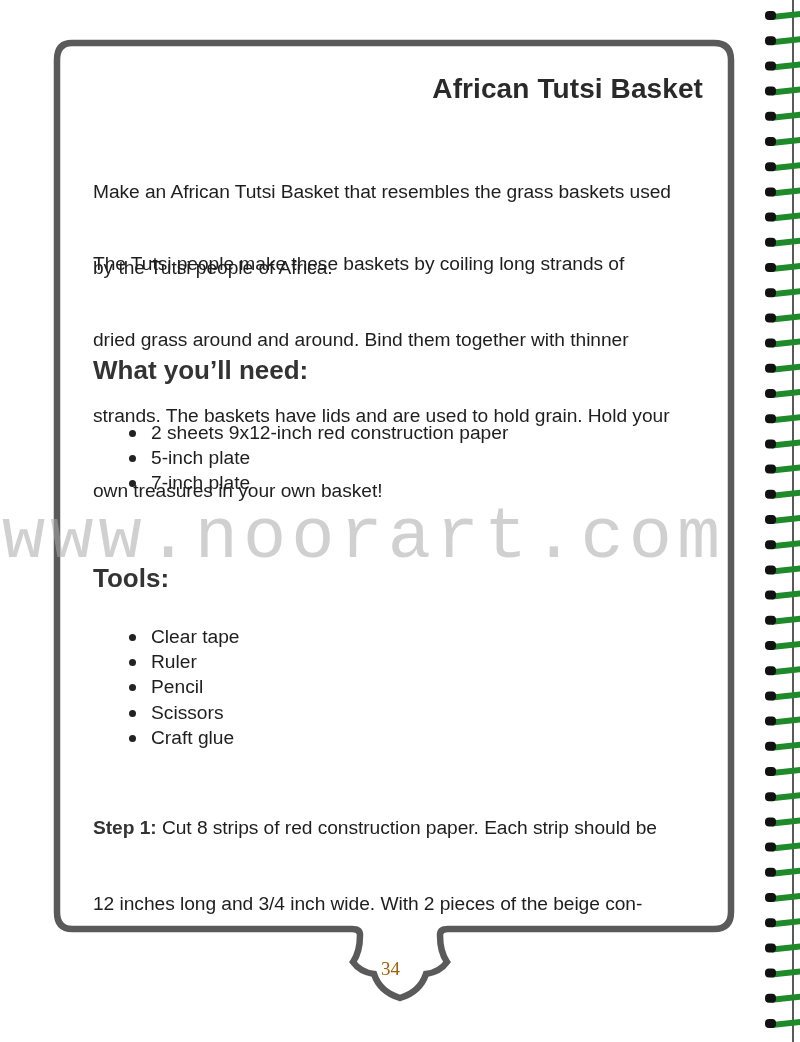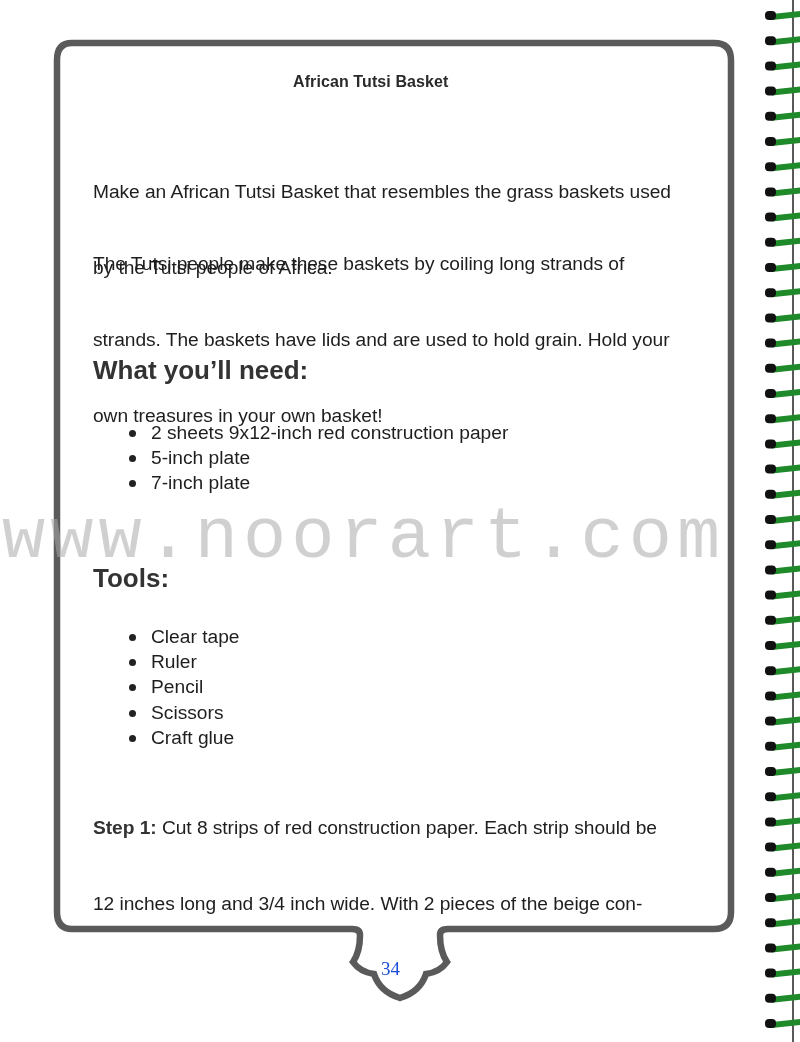--- a/index.html
+++ b/index.html
@@ -6,42 +6,42 @@
     body {
       width: 800px; height: 1042px; position: relative; overflow: hidden;
       background: #ffffff;
       font-family: "Liberation Sans", sans-serif;
       color: #1c1c1c;
     }
     .frame-svg { position: absolute; left: 0; top: 0; width: 800px; height: 1042px; }
     .content { position: absolute; left: 93px; top: 0; width: 640px; }
     .title {
       position: absolute; left: 200px; top: 73px; width: 410px;
-      font-size: 16px; font-weight: bold; color: #2a2a2a; letter-spacing: 0.1px;
-      text-align: left;
+      font-size: 28px; font-weight: bold; color: #2a2a2a; letter-spacing: 0.1px;
+      text-align: right;
     }
     .para {
       position: absolute; left: 0; font-size: 19.2px; line-height: 25.2px;
       white-space: pre; color: #1e1e1e; letter-spacing: -0.05px;
     }
     .heading {
       position: absolute; left: 0; font-size: 26px; font-weight: bold; color: #333;
     }
     .list { position: absolute; left: 24px; margin: 12px; padding: 0; list-style: none; }
     .list li {
       font-size: 19.2px; line-height: 25.2px; position: relative; padding-left: 22px; color: #1e1e1e;
     }
     .list li::before {
       content: ""; position: absolute; left: 0; top: 10px; width: 7px; height: 7px;
       border-radius: 50%; background: #222;
     }
     .step-label { font-weight: bold; color: #333; }
     .page-number {
       position: absolute; left: 381px; top: 958px; font-family: "Liberation Serif", serif;
-      font-size: 19px; color: #1d4ed8;
+      font-size: 19px; color: #a16207;
     }
     .watermark {
       position: absolute; left: 2px; top: 497px; font-family: "Liberation Mono", monospace;
       font-size: 72px; color: rgba(170,170,170,0.55); letter-spacing: 5px; white-space: nowrap;
       pointer-events: none;
     }
   </style>
 </head>
 <body>
 
@@ -159,20 +159,21 @@
 <div class="content">
   <div class="title" style="left:200px;">African Tutsi Basket</div>
 
   <div class="para" style="top:129px;">
     <div>Make an African Tutsi Basket that resembles the grass baskets used</div>
     <div>by the Tutsi people of Africa.</div>
   </div>
 
   <div class="para" style="top:201px;">
     <div>The Tutsi people make these baskets by coiling long strands of</div>
+    <div>dried grass around and around. Bind them together with thinner</div>
     <div>strands. The baskets have lids and are used to hold grain. Hold your</div>
     <div>own treasures in your own basket!</div>
   </div>
 
   <div class="heading" style="top:355px;">What you’ll need:</div>
   <ul class="list" style="top:408px;">
     <li>2 sheets 9x12-inch red construction paper</li>
     <li>5-inch plate</li>
     <li>7-inch plate</li>
   </ul>

